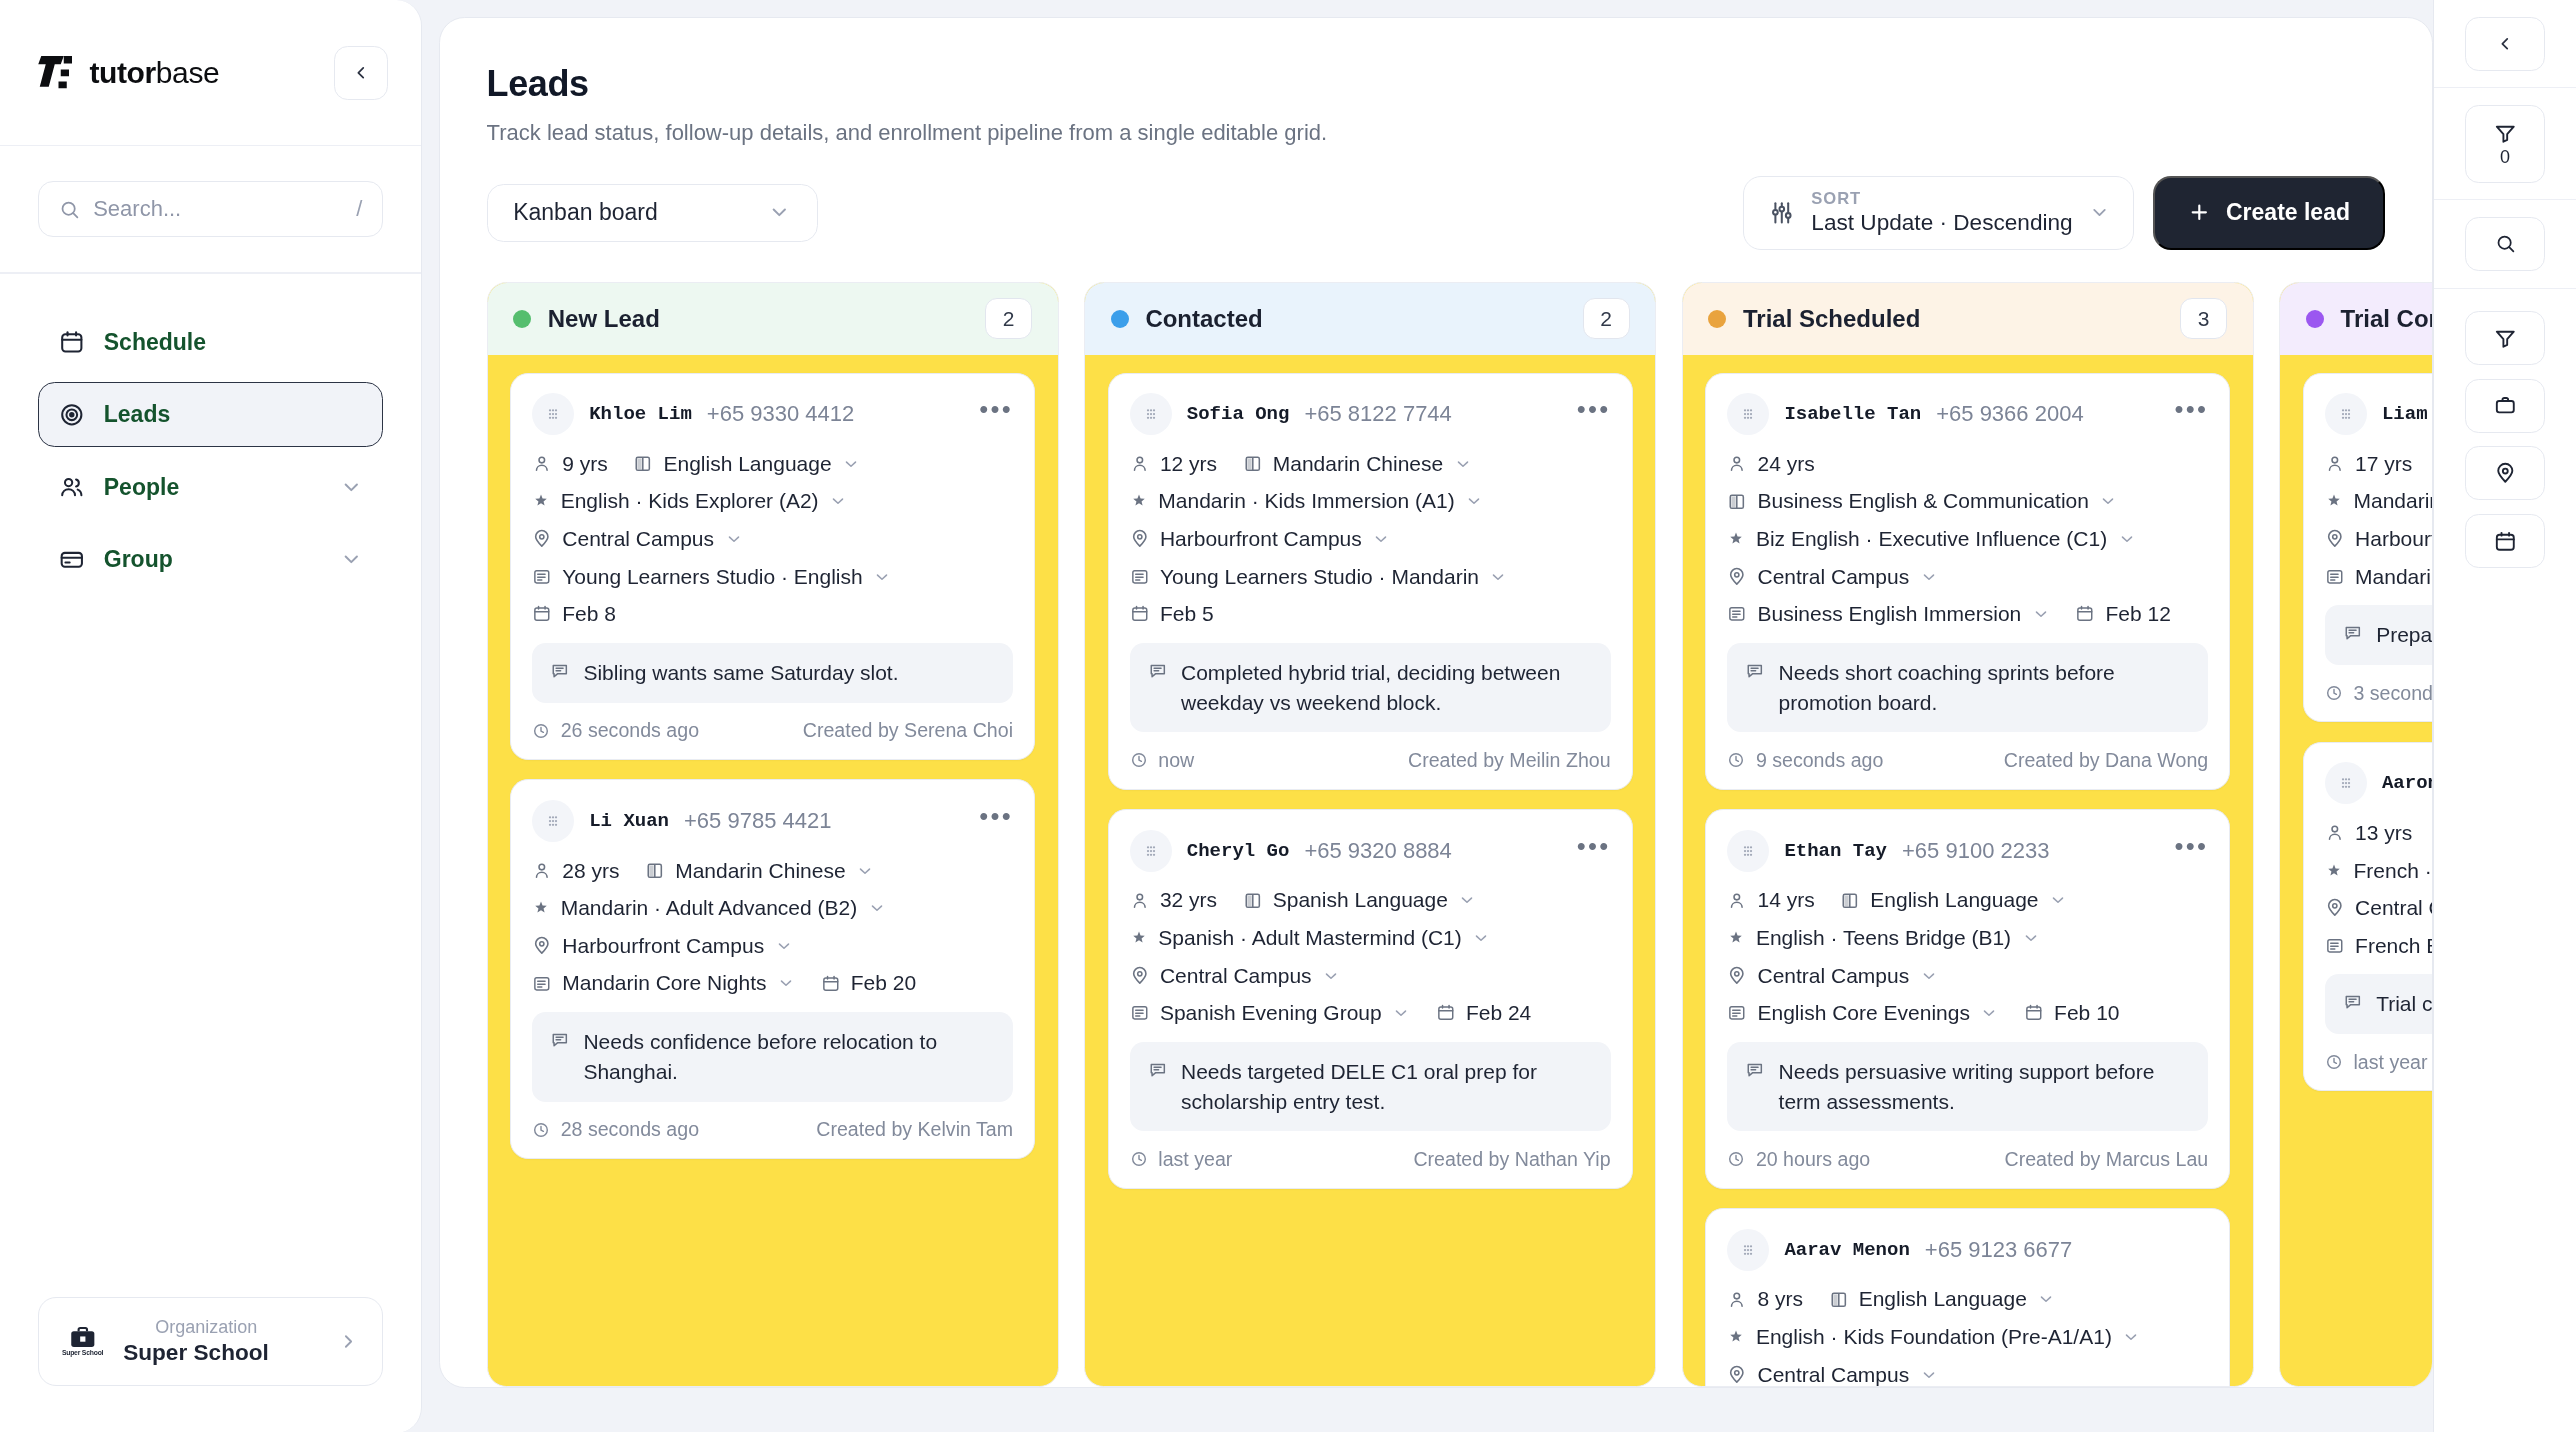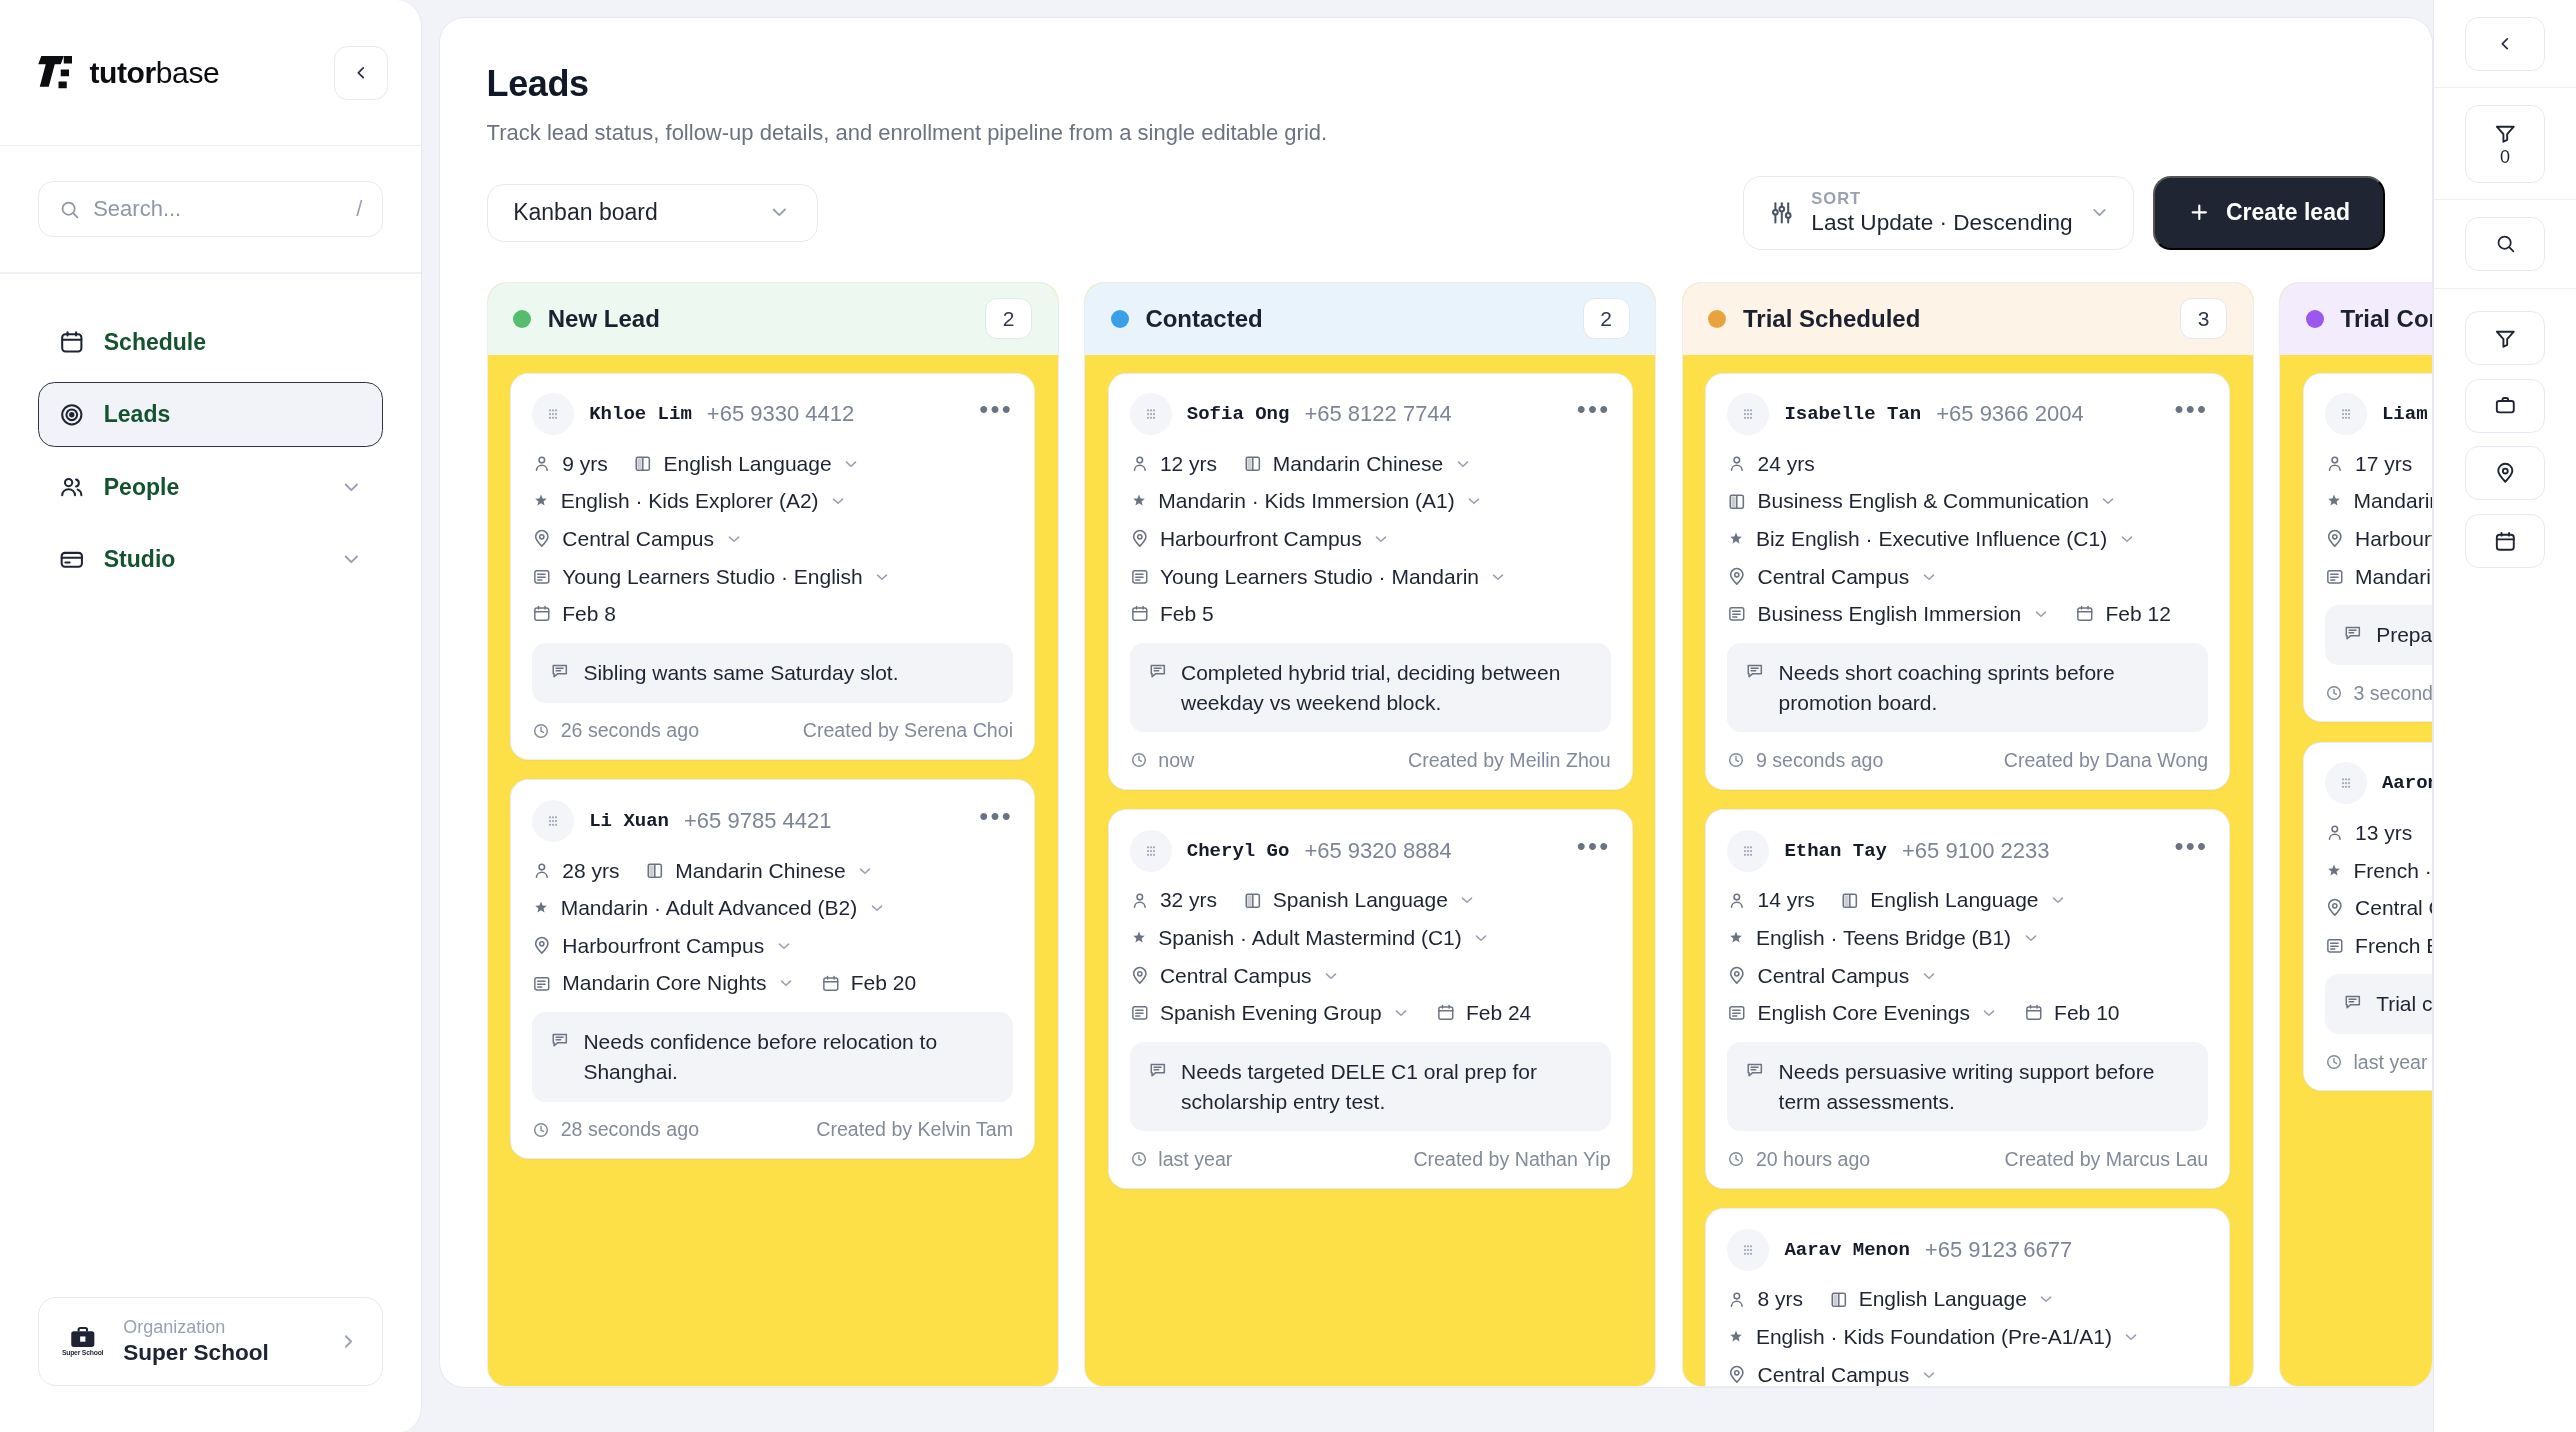--- a/index.html
+++ b/index.html
@@ -57,21 +57,21 @@
   .org-card {
     border: 1.5px solid #E6E9F0; border-radius: 18px; height: 89px;
     display: flex; align-items: center; gap: 19.6px; padding: 0 22.6px; background: #fff;
   }
   .org-logo {
     width: 42px; height: 42px; display: flex; flex-direction: column;
     align-items: center; justify-content: center; color: #1E2433;
   }
   .org-logo-cap { font-size: 6.8px; font-weight: 700; letter-spacing: -0.2px; margin-top: 0.8px; }
   .org-texts { flex: 1; display: flex; flex-direction: column; gap: 1.5px; }
-  .org-kicker { font-size: 18px; color: #9AA1B2; }
+  .org-kicker { font-size: 18px; color: #9AA1B2; margin-left: 32px; }
   .org-name { font-size: 22.6px; font-weight: 700; color: #1E2433; }
 
   
   .main {
     flex: 1; padding: 16.6px 0 30px 16.6px; display: flex; min-width: 0;
   }
   .content-card {
     background: #FFFFFF; border: 1.5px solid #E6E9F0; border-radius: 25.6px;
     flex: 1; min-width: 0; display: flex; flex-direction: column;
     overflow: hidden; height: 1371px;
@@ -262,21 +262,21 @@
       </div>
 
       <div class="nav-item">
         <span class="field-ico">
           <svg width="25.6" height="25.6" viewBox="0 0 24 24" fill="none" stroke="#1E2433" stroke-width="1.9" stroke-linecap="round" stroke-linejoin="round">
               <rect x="2.5" y="5.5" width="19" height="13" rx="3"></rect>
               <line x1="2.5" y1="10" x2="21.5" y2="10"></line>
               <line x1="6" y1="14.5" x2="10" y2="14.5"></line>
             </svg>
         </span>
-        <span class="nav-label">Studio</span>
+        <span class="nav-label">Group</span>
         <span class="nav-chev">
           <svg width="22.6" height="22.6" viewBox="0 0 24 24" fill="none" stroke="#9AA1B2" stroke-width="2.1" stroke-linecap="round" stroke-linejoin="round">
               <polyline points="6 9 12 15 18 9"></polyline>
             </svg>
         </span>
       </div>
     </nav>
 
     <div class="sb-spacer"></div>
 

